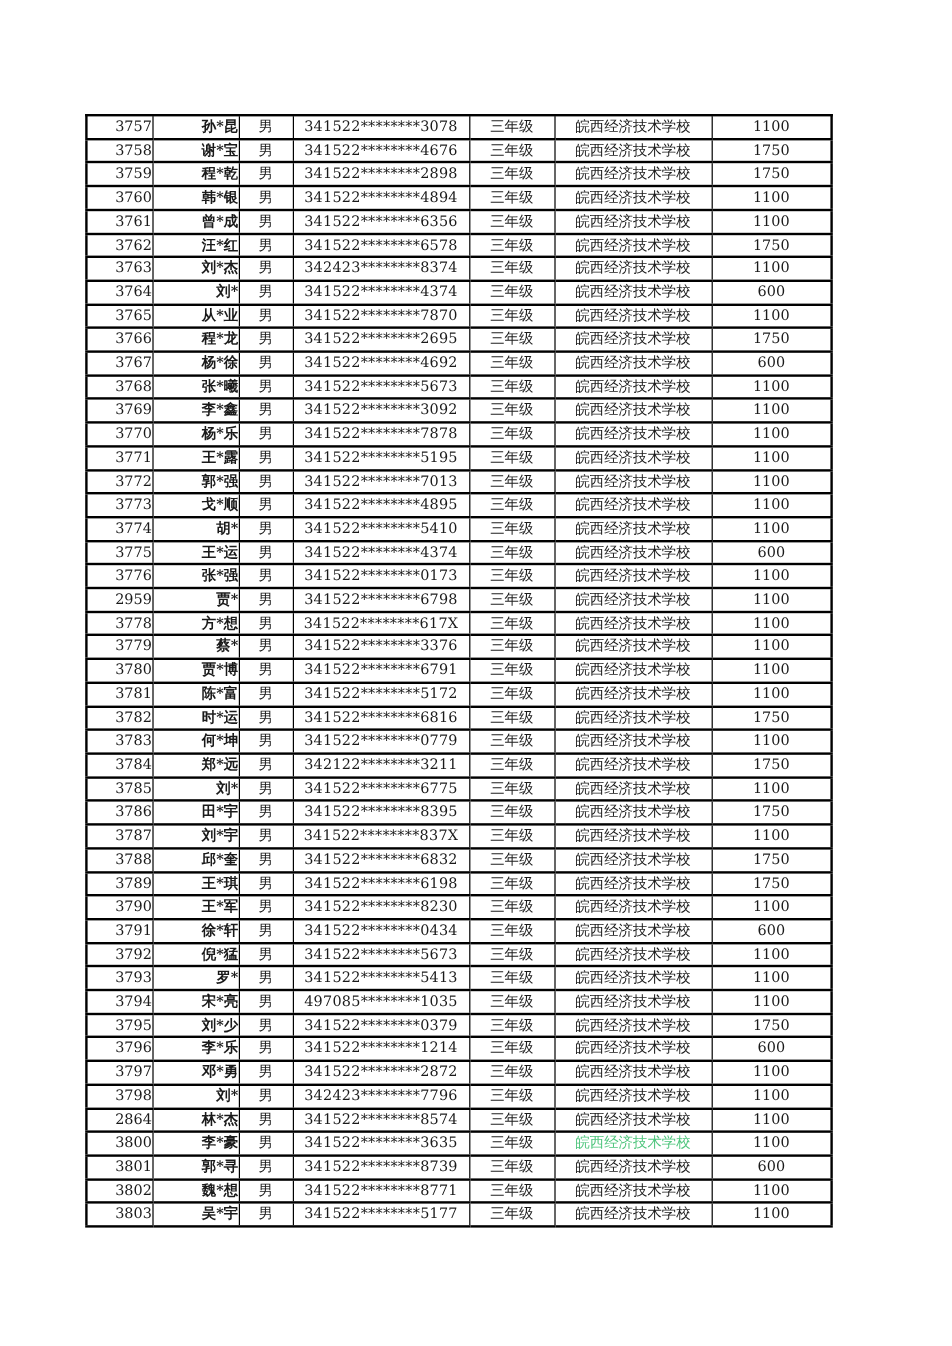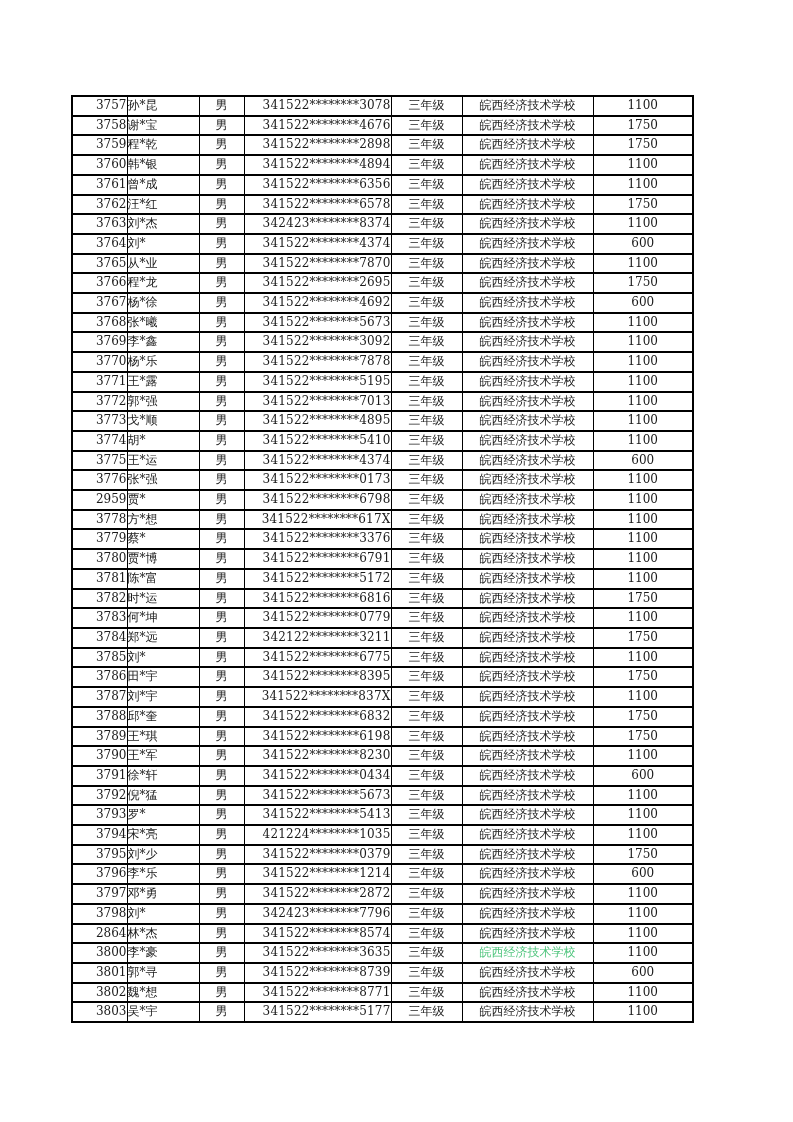--- a/index.html
+++ b/index.html
@@ -39,23 +39,23 @@
   }
   col.c-no     { width: 55px; }
   col.c-name   { width: 72px; }
   col.c-gender { width: 45px; }
   col.c-id     { width: 147px; }
   col.c-grade  { width: 71px; }
   col.c-school { width: 131px; }
   col.c-amount { width: 100px; }
 
   td.col-no     { text-align: right; }
-  td.col-name   { text-align: left; padding-left: 3px; }
+  td.col-name   { text-align: right; padding-left: 3px; font-weight: bold; }
   td.col-gender { text-align: center; }
-  td.col-id_number { text-align: right; padding-left: 2px; letter-spacing: 0.2px; }
+  td.col-id_number { text-align: center; padding-left: 2px; letter-spacing: 0.2px; }
   td.col-grade  { text-align: center; }
   td.col-school { text-align: center; }
   td.col-amount { text-align: center; }
 </style>
 </head>
 <body>
 
 <div class="sheet">
   <table class="records">
     <colgroup>
@@ -398,21 +398,21 @@
           <td class="col-gender">男</td>
           <td class="col-id_number">341522********5413</td>
           <td class="col-grade">三年级</td>
           <td class="col-school">皖西经济技术学校</td>
           <td class="col-amount">1100</td>
         </tr>
         <tr>
           <td class="col-no">3794</td>
           <td class="col-name">宋*亮</td>
           <td class="col-gender">男</td>
-          <td class="col-id_number">421224********1035</td>
+          <td class="col-id_number">497085********1035</td>
           <td class="col-grade">三年级</td>
           <td class="col-school">皖西经济技术学校</td>
           <td class="col-amount">1100</td>
         </tr>
         <tr>
           <td class="col-no">3795</td>
           <td class="col-name">刘*少</td>
           <td class="col-gender">男</td>
           <td class="col-id_number">341522********0379</td>
           <td class="col-grade">三年级</td>

